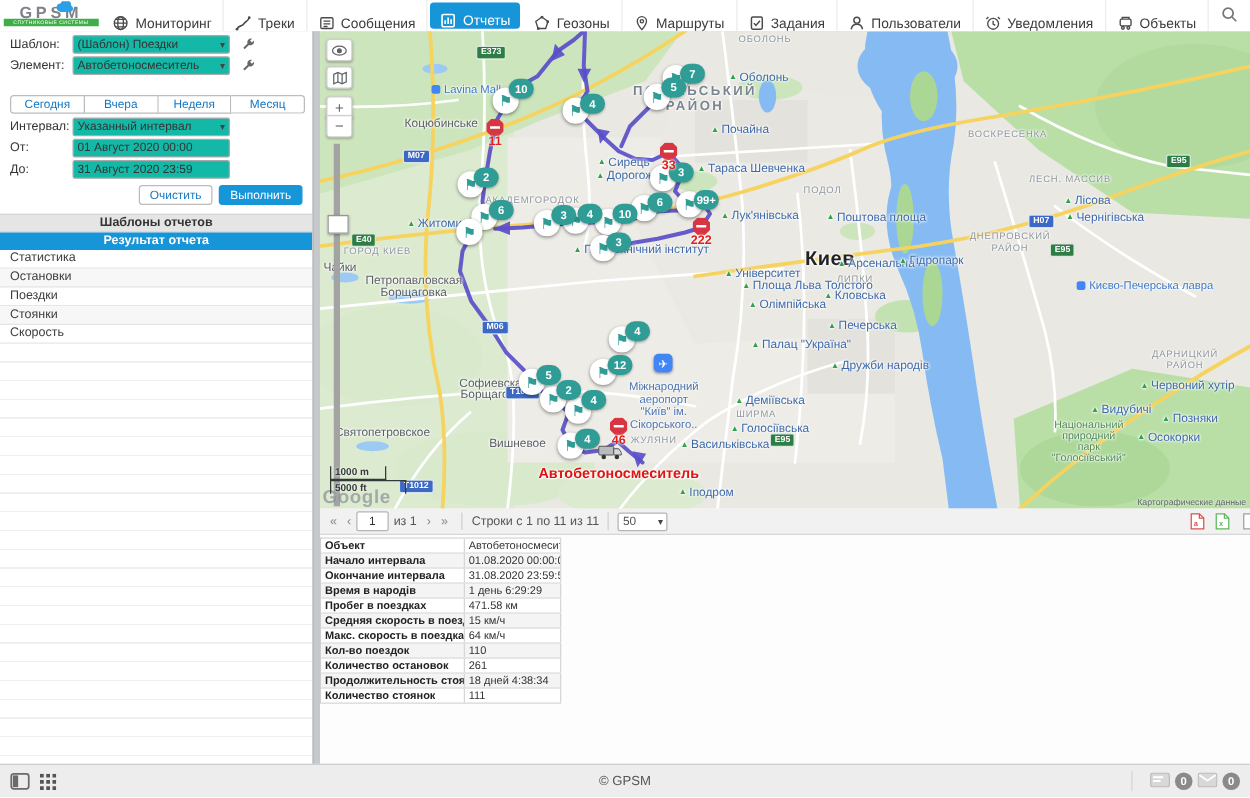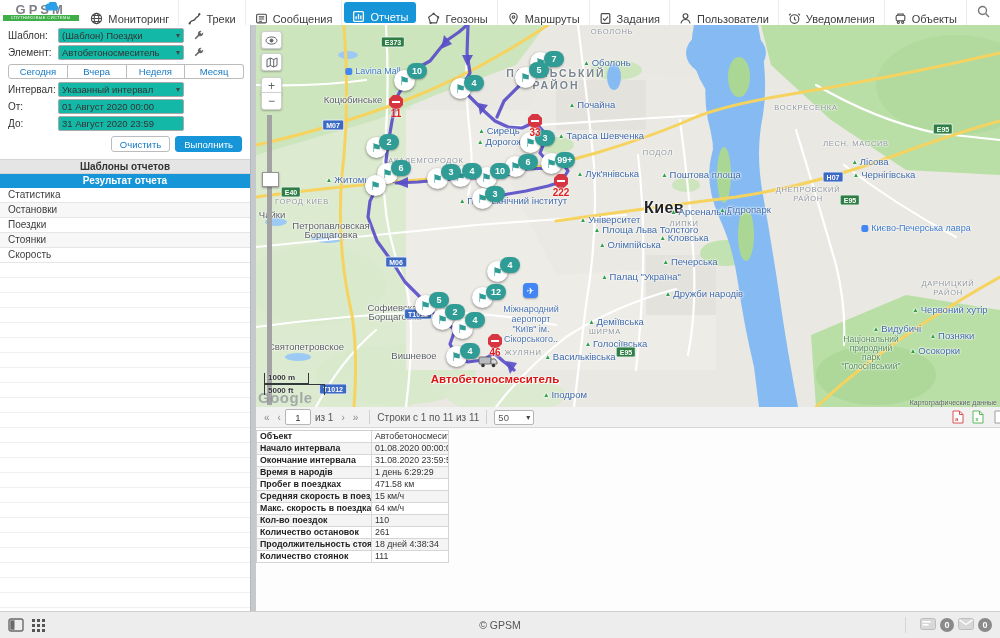--- a/index.html
+++ b/index.html
@@ -17,21 +17,21 @@
   .tab.active{background:#1795d9;color:#fff;border-radius:3px;margin:2px 2px;padding:0 8px;border-right:none}
   .tab.active .ic{color:#fff}
   .searchbtn{margin-left:auto;display:flex;align-items:center;padding:0 10px;color:#777}
   
   .sidebar{position:absolute;left:0;top:25px;width:250px;bottom:26px;background:#fff;display:flex;flex-direction:column;overflow:hidden}
   .srow{display:flex;align-items:center;margin:4px 6px 0 8px;height:13px}
   .srow .lab{width:50px;font-size:10px;color:#333}
   .ctrl{width:118px;height:13px;border:1px solid #a9a9a9;border-radius:2px;background:#14b8a6;display:flex;align-items:center;font-size:9.5px;color:#333;padding:0 3px;position:relative}
   .ctrl .caret{margin-left:auto;font-size:8px;color:#444}
   .wrench{margin-left:9px;color:#555;display:flex}
-  .ranges{display:flex;margin:5px 6px 0 8px;height:15px}
+  .ranges{display:flex;margin:17px 6px 0 8px;height:15px}
   .rngbtn{flex:1;border:1px solid #bcbcbc;border-left:none;background:#fff;color:#1577c2;font-size:9.5px;display:flex;align-items:center;justify-content:center;cursor:pointer}
   .rngbtn:first-child{border-left:1px solid #bcbcbc;border-radius:3px 0 0 3px}
   .rngbtn:last-child{border-radius:0 3px 3px 0}
   .formbtns{display:flex;justify-content:flex-end;margin:6px 8px 0 0;gap:5px}
   .btn-clear{border:1px solid #bcbcbc;background:#fff;color:#1577c2;font-size:9.5px;height:14px;padding:0 8px;border-radius:3px;display:flex;align-items:center}
   .btn-run{border:1px solid #1795d9;background:#1795d9;color:#fff;font-size:9.5px;height:14px;padding:0 8px;border-radius:3px;display:flex;align-items:center}
   .sec-head{margin-top:7px;height:13px;background:#e5e5e5;border-top:1px solid #d5d5d5;border-bottom:1px solid #d5d5d5;text-align:center;font-weight:bold;font-size:10px;color:#333;line-height:13px}
   .sec-active{height:14px;background:#1795d9;color:#fff;text-align:center;font-weight:bold;font-size:10px;line-height:14px}
   .rep-item{height:14px;line-height:14px;padding-left:8px;font-size:10px;color:#3d3d3d;border-bottom:1px solid #e6e6e6;cursor:pointer}
   .rep-item:nth-child(even){background:#f7f7f7}

